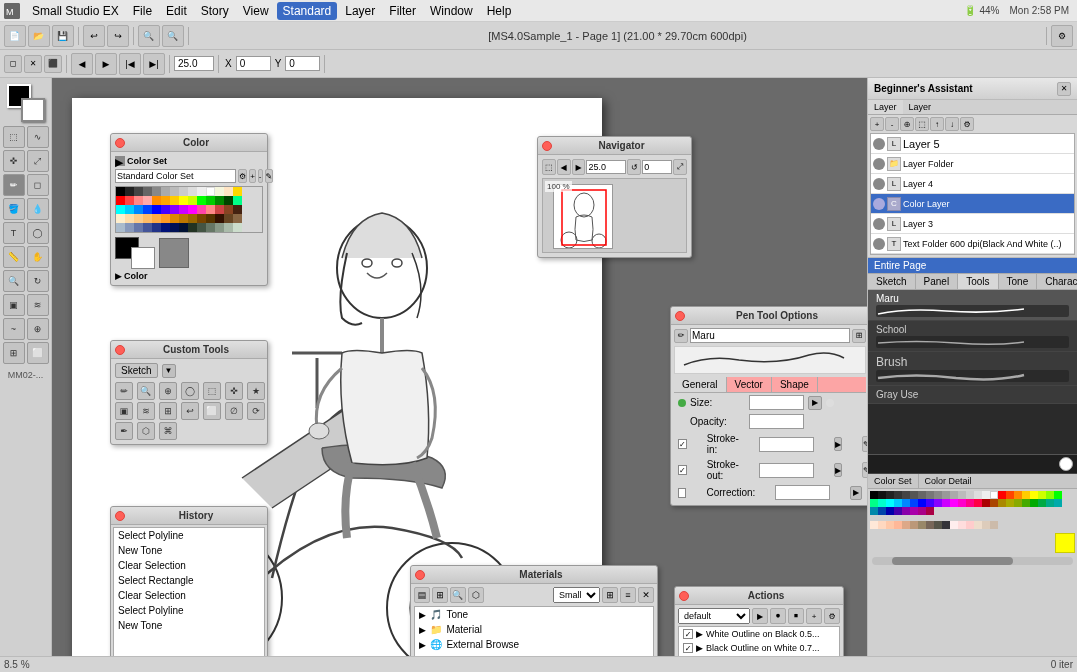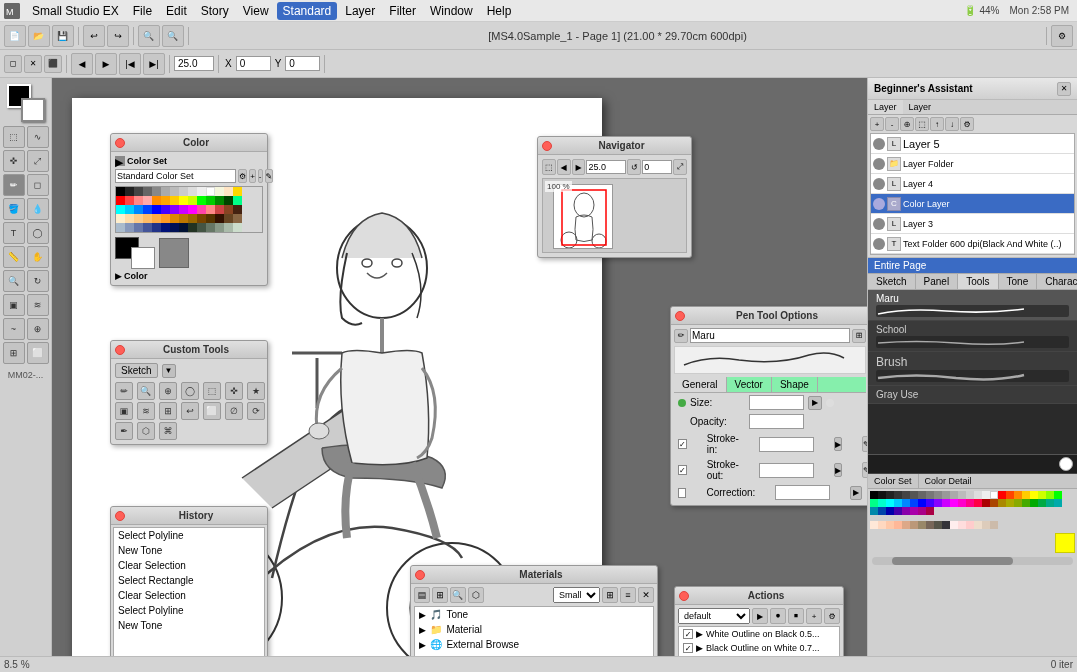--- a/index.html
+++ b/index.html
@@ -39,21 +39,21 @@
     
     
     .color-panel { top: 55px; left: 55px; width: 155px; }
     
     
     .right-panel { width: 210px; background: #d0d0d0; border-left: 1px solid #bbb; flex-shrink: 0; display: flex; flex-direction: column; }
     
     
     .assistant-header { background: linear-gradient(to bottom, #e8e8e8, #d0d0d0); height: 22px; display: flex; align-items: center; padding: 0 6px; border-bottom: 1px solid #bbb; }
     
-    .tab-bar { display: flex; background: #86efac; border-bottom: 1px solid #aaa; }
+    .tab-bar { display: flex; background: #fca5a5; border-bottom: 1px solid #aaa; }
     .tab { padding: 2px 8px; font-size: 10px; cursor: pointer; border-right: 1px solid #aaa; }
     .tab.active { background: #d8d8d8; }
     
     .layer-row { display: flex; align-items: center; height: 20px; padding: 0 2px; gap: 2px; border-bottom: 1px solid #ddd; font-size: 10px; }
     .layer-row.selected { background: #3a6bc4; color: white; }
     .layer-eye { width: 12px; height: 12px; background: #888; border-radius: 50%; cursor: pointer; }
     
     .list-item { padding: 2px 4px; font-size: 10px; cursor: pointer; }
     
     .slider-row { display: flex; align-items: center; gap: 4px; padding: 2px 4px; font-size: 10px; }

